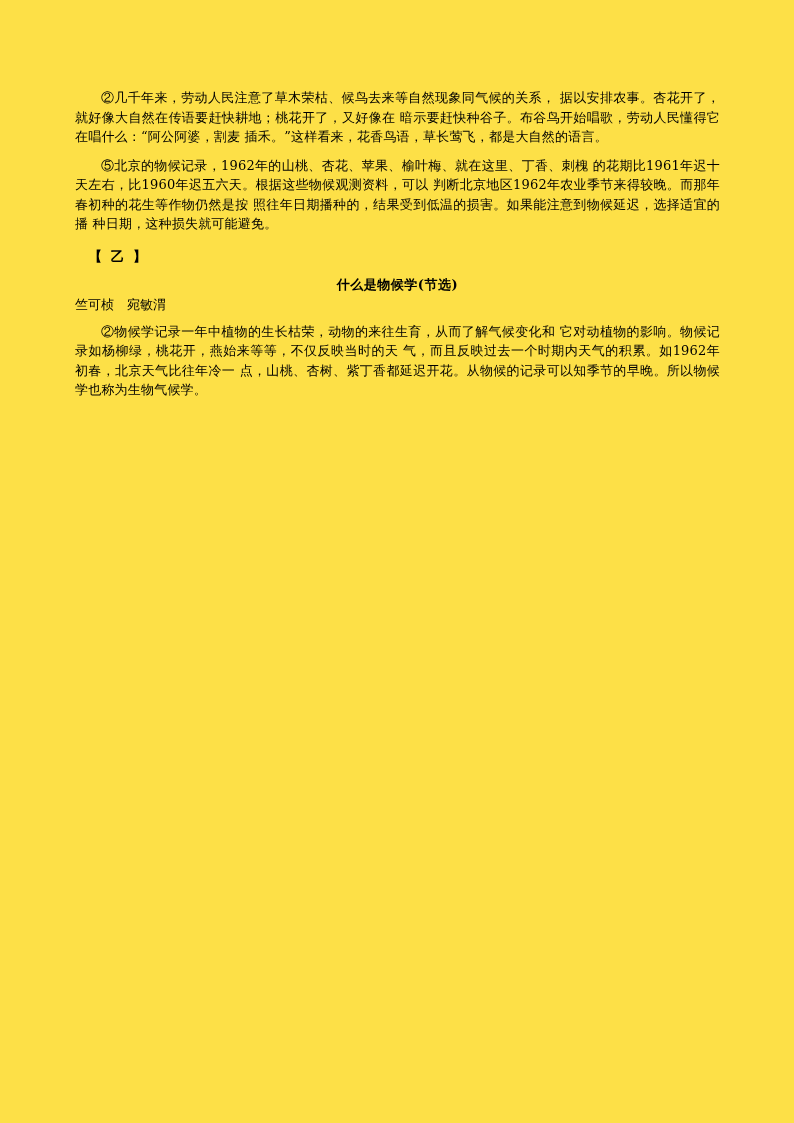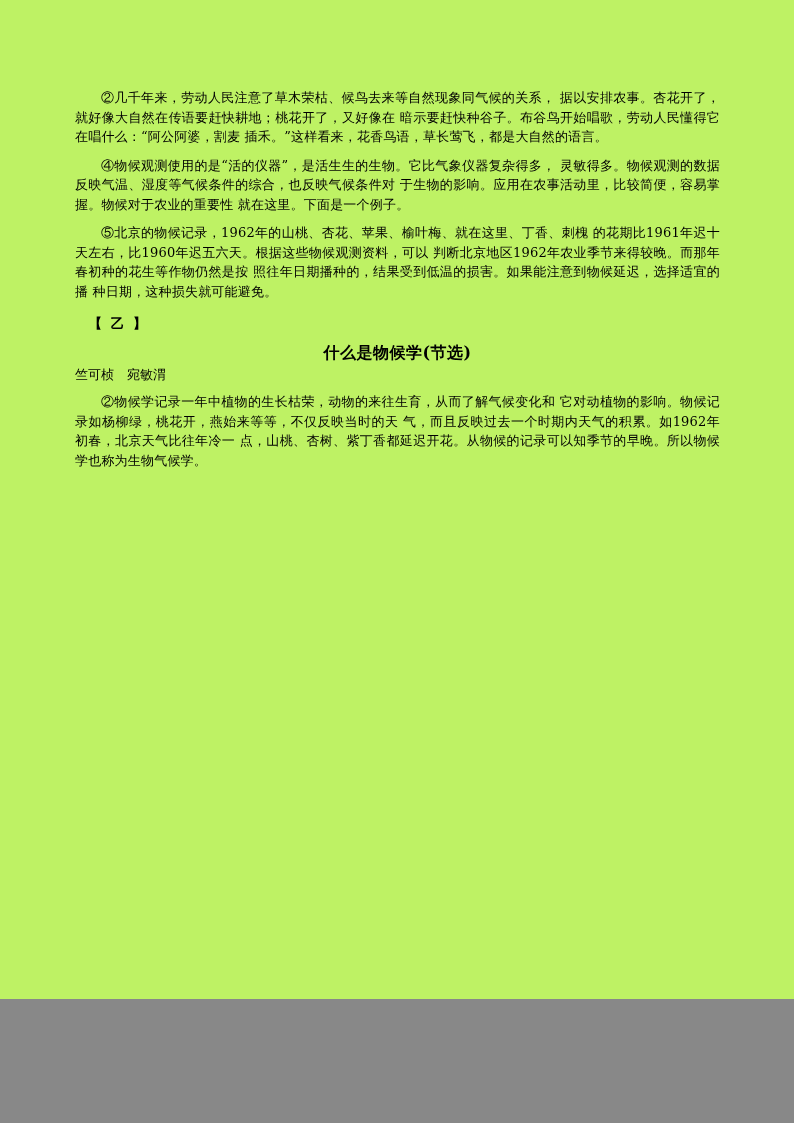--- a/index.html
+++ b/index.html
@@ -3,23 +3,23 @@
 <meta charset="utf-8">
 <style>
   html, body {
     margin: 0;
     padding: 0;
     background: #888;
   }
   .page {
     position: relative;
     width: 794px;
-    height: 999px;
+    height: 1123px;
     margin: 0 auto;
-    background: #bef264;
+    background: #fde047;
     box-sizing: border-box;
     padding: 88px 74px 40px 75px;
     font-family: "DejaVu Serif", "Liberation Serif", serif;
     color: #000000;
     overflow: hidden;
   }
   .passage p.para {
     margin: 0 0 9px 0;
     font-size: 13px;
     line-height: 19.5px;
@@ -30,39 +30,38 @@
   }
   .section-marker {
     margin: 14px 0 10px 0;
     font-size: 13.5px;
     font-weight: bold;
     text-indent: 1em;
     letter-spacing: 2px;
   }
   .passage-title {
     margin: 6px 0 2px 0;
-    font-size: 16px;
+    font-size: 13px;
     font-weight: bold;
     text-align: center;
     letter-spacing: 0.5px;
   }
   .byline {
     margin: 0 0 8px 0;
     font-size: 13px;
     text-align: left;
   }
 </style>
 </head>
 <body>
 
 <div class="page">
 
   <section class="passage">
     <p class="para">②几千年来，劳动人民注意了草木荣枯、候鸟去来等自然现象同气候的关系， 据以安排农事。杏花开了，就好像大自然在传语要赶快耕地；桃花开了，又好像在 暗示要赶快种谷子。布谷鸟开始唱歌，劳动人民懂得它在唱什么：“阿公阿婆，割麦 插禾。”这样看来，花香鸟语，草长莺飞，都是大自然的语言。</p>
-    <p class="para">④物候观测使用的是“活的仪器”，是活生生的生物。它比气象仪器复杂得多， 灵敏得多。物候观测的数据反映气温、湿度等气候条件的综合，也反映气候条件对 于生物的影响。应用在农事活动里，比较简便，容易掌握。物候对于农业的重要性 就在这里。下面是一个例子。</p>
     <p class="para">⑤北京的物候记录，1962年的山桃、杏花、苹果、榆叶梅、就在这里、丁香、刺槐 的花期比1961年迟十天左右，比1960年迟五六天。根据这些物候观测资料，可以 判断北京地区1962年农业季节来得较晚。而那年春初种的花生等作物仍然是按 照往年日期播种的，结果受到低温的损害。如果能注意到物候延迟，选择适宜的播 种日期，这种损失就可能避免。</p>
   </section>
 
   <p class="section-marker">【 乙 】</p>
 
   <section class="passage">
     <h1 class="passage-title">什么是物候学(节选)</h1>
     <p class="byline">竺可桢　宛敏渭</p>
     <p class="para">②物候学记录一年中植物的生长枯荣，动物的来往生育，从而了解气候变化和 它对动植物的影响。物候记录如杨柳绿，桃花开，燕始来等等，不仅反映当时的天 气，而且反映过去一个时期内天气的积累。如1962年初春，北京天气比往年冷一 点，山桃、杏树、紫丁香都延迟开花。从物候的记录可以知季节的早晚。所以物候 学也称为生物气候学。</p>
   </section>

